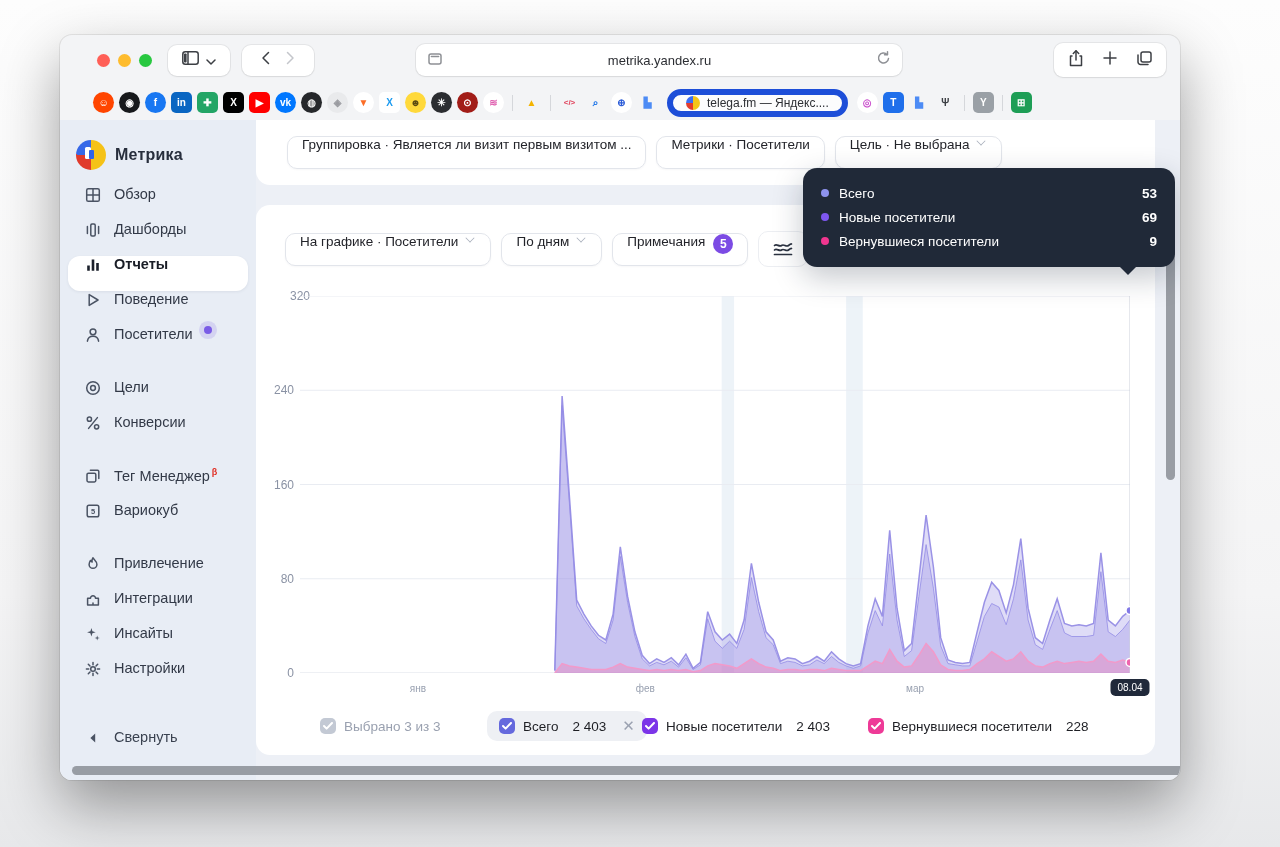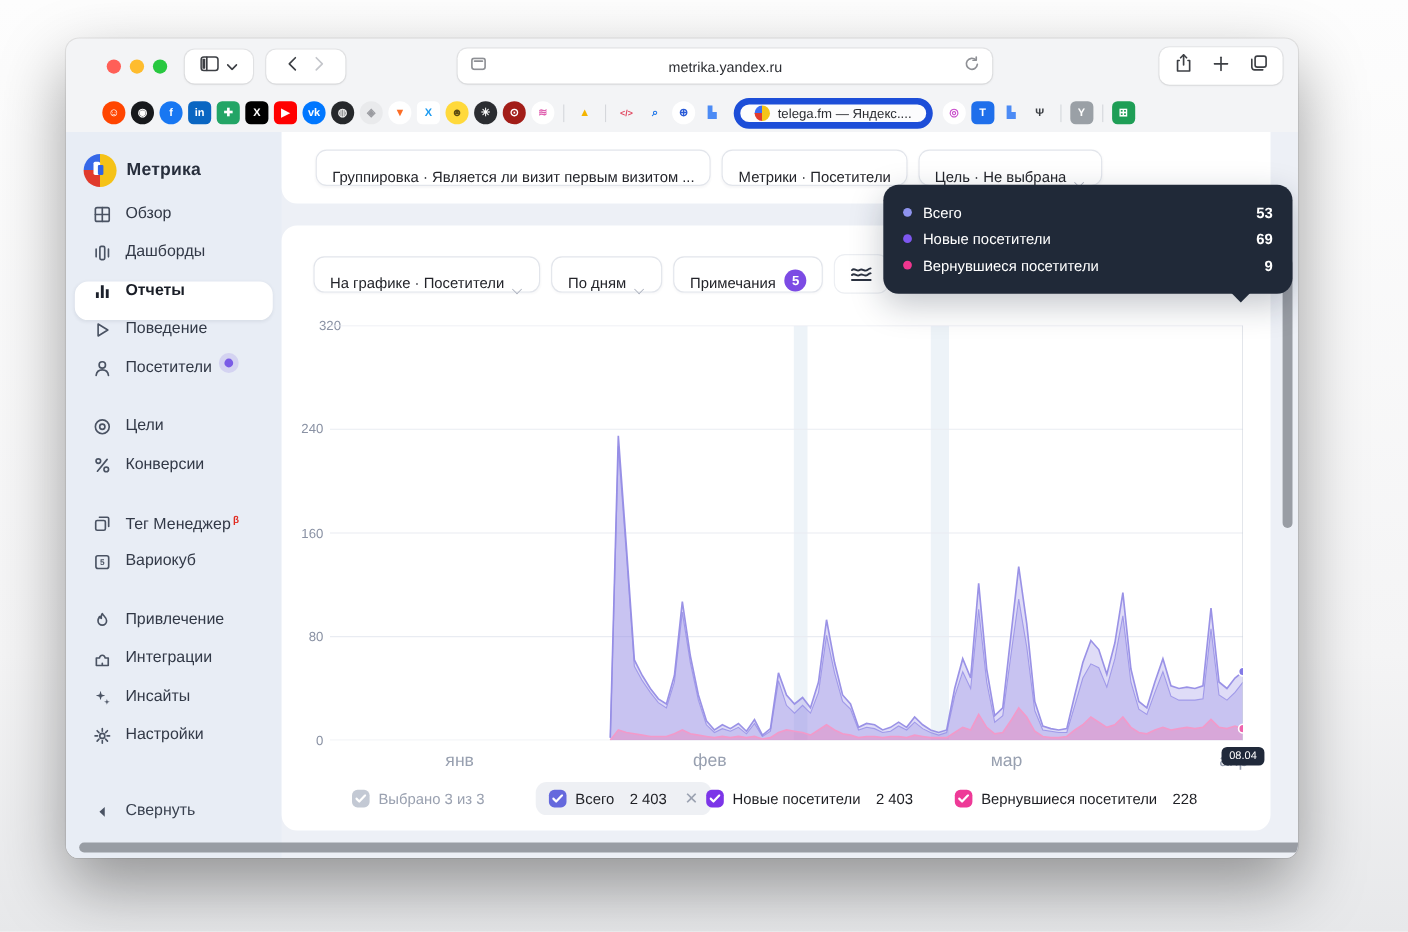--- a/index.html
+++ b/index.html
@@ -59,35 +59,35 @@
   .sup-beta { color:#e02b20; font-size:9px; vertical-align:super; margin-left:2px; font-weight:bold; }
   .vdot { position:absolute; right:36px; width:8px; height:8px; border-radius:50%; background:#7a5ce6;
     box-shadow:0 0 0 5px rgba(122,92,230,.18); }
   .collapse-row { margin-top:34px; }
   .collapse-row .sitem { color:#3a4250; }
 
   
   .main { flex:1; position:relative; padding-right:25px; }
   .filterband { background:#fff; border-radius:0 0 14px 14px; height:65px; display:flex; align-items:center;
     gap:10px; padding-left:31px; }
-  .chip { height:33px; background:#fff; border:1px solid #e2e5eb; border-radius:10px; display:flex; align-items:flex-end;
+  .chip { height:33px; background:#fff; border:1px solid #e2e5eb; border-radius:10px; display:flex; align-items:flex-start;
     gap:8px; padding:0 14px; font-size:13.5px; color:#23242a; box-shadow:0 1px 2px rgba(40,50,80,.04); white-space:nowrap; }
   .chev { width:10px; height:6px; position:relative; }
   .chev::before { content:""; position:absolute; left:0; top:0; width:7px; height:7px; border-right:1.6px solid #a7adba;
     border-bottom:1.6px solid #a7adba; transform:rotate(45deg) scale(.8); }
 
   .card { background:#fff; border-radius:14px; margin-top:20px; height:550px; position:relative; }
   .controls { position:absolute; left:29px; top:26px; display:flex; gap:10px; align-items:center; }
   .note-badge { width:20px; height:20px; border-radius:50%; background:#7c4be4; color:#fff; font-size:12px; font-weight:bold;
     display:flex; align-items:center; justify-content:center; }
   .wave-pill { width:50px; height:36px; border-radius:10px; background:#fff; border:1px solid #eceef2; display:flex;
     align-items:center; justify-content:center; }
 
   .ylab { position:absolute; left:0; width:38px; text-align:right; font-size:12px; color:#8a92a4; }
-  .xlab { position:absolute; top:478px; font-size:16px; color:#98a0b0; transform:translateX(-50%); }
+  .xlab { position:absolute; top:478px; font-size:10px; color:#98a0b0; transform:translateX(-50%); }
   .chart-canvas { position:absolute; left:44px; top:91px; width:830px; height:377px; }
   .endbadge { position:absolute; top:474px; transform:translateX(-50%); background:#20293a; color:#fff; font-size:10px;
     padding:3px 7px; border-radius:5px; z-index:5; }
 
   .legend { position:absolute; left:0; right:0; bottom:14px; height:30px; font-size:13.5px; color:#1e1f24; }
   .lg { position:absolute; display:flex; align-items:center; gap:8px; height:30px; }
   .cb { width:16px; height:16px; border-radius:5px; display:flex; align-items:center; justify-content:center; flex:0 0 auto; }
   .cb svg { stroke:#fff; fill:none; stroke-width:2; stroke-linecap:round; stroke-linejoin:round; }
   .lg .val { margin-left:6px; }
   .lg.chipbg { background:#eef0f4; border-radius:10px; padding:0 12px; }

